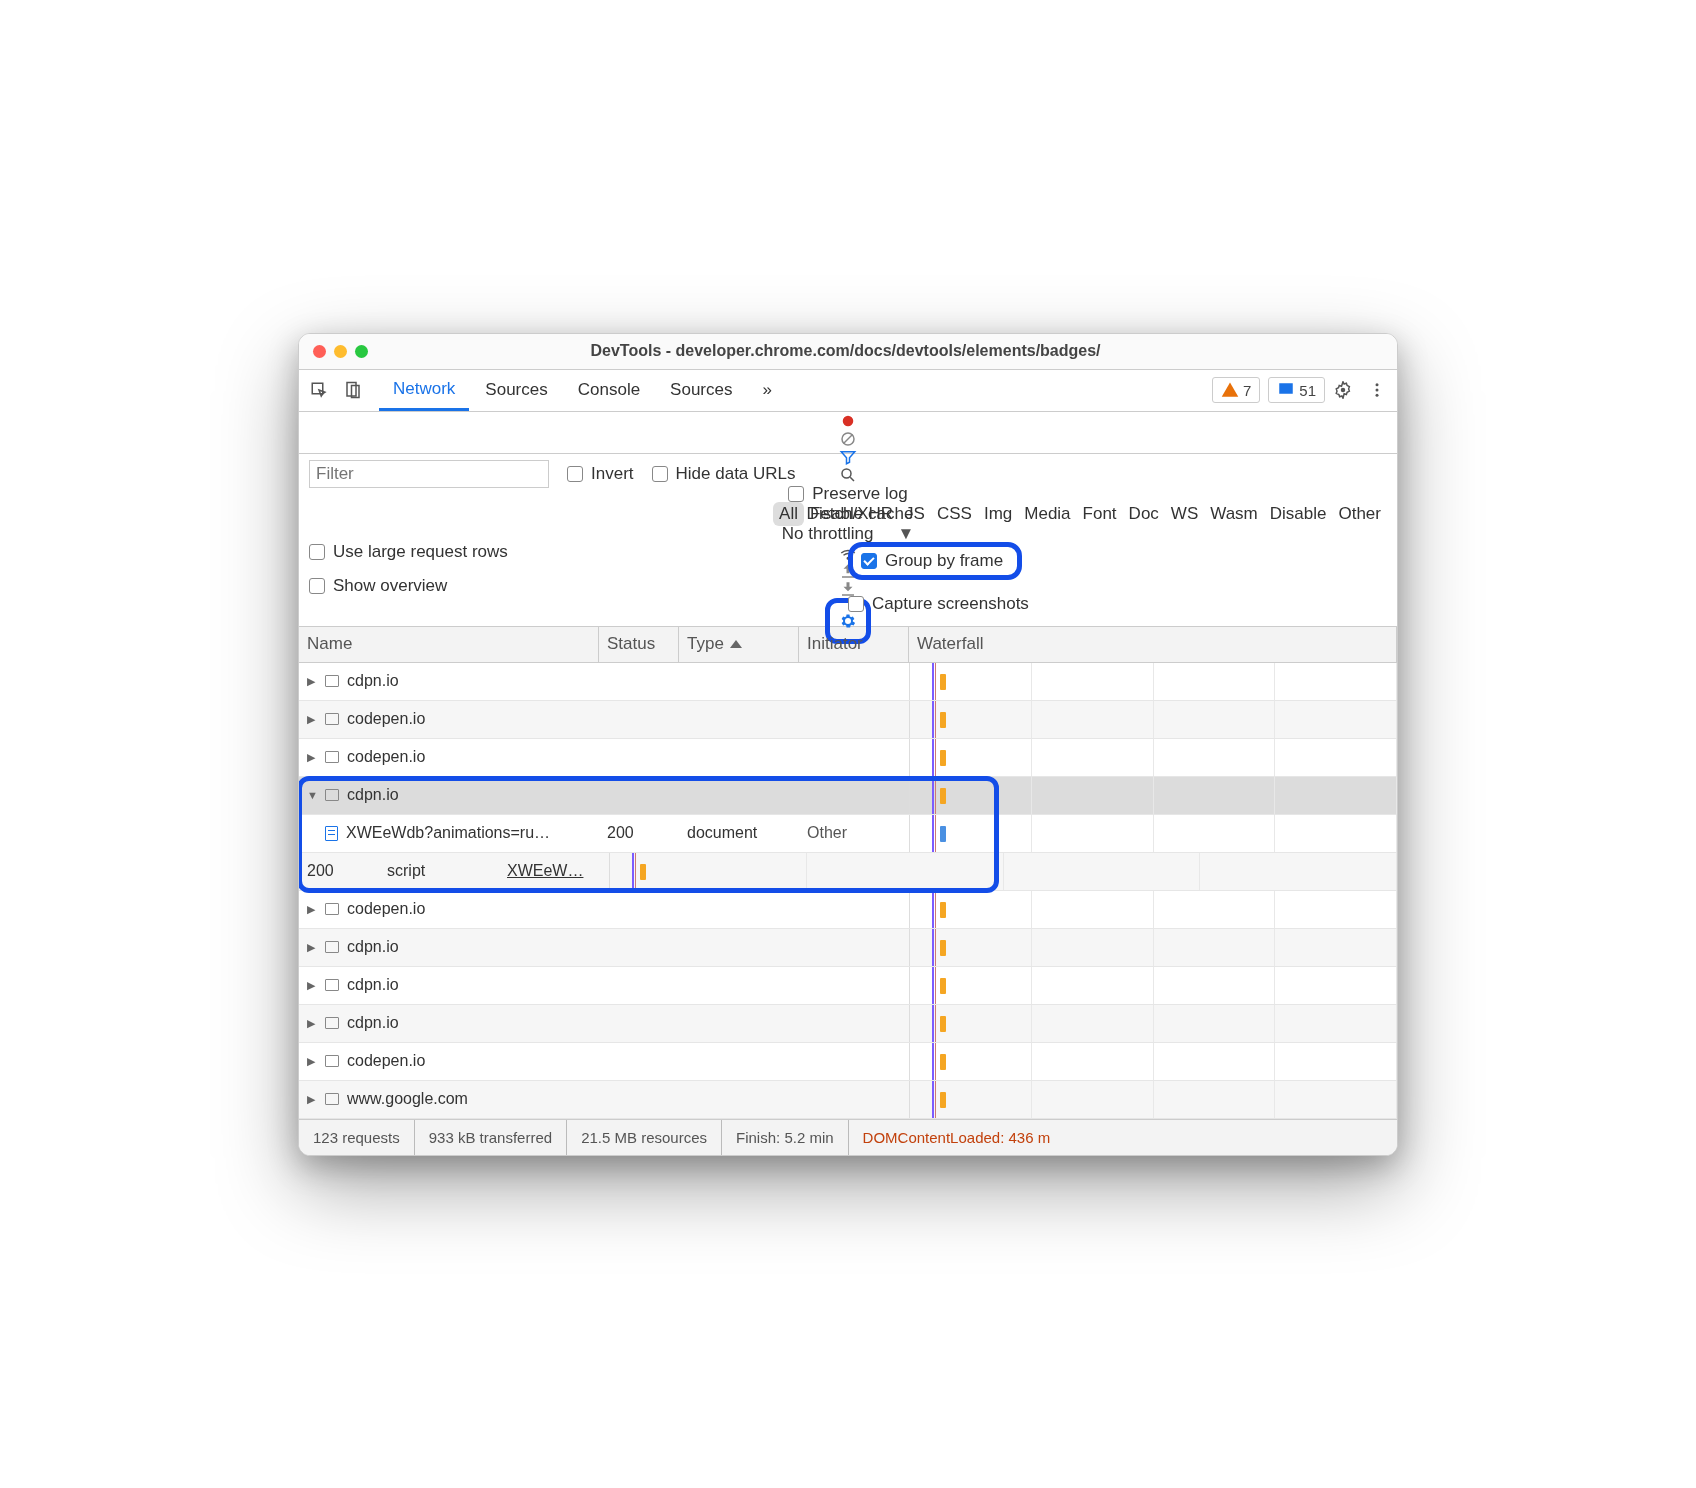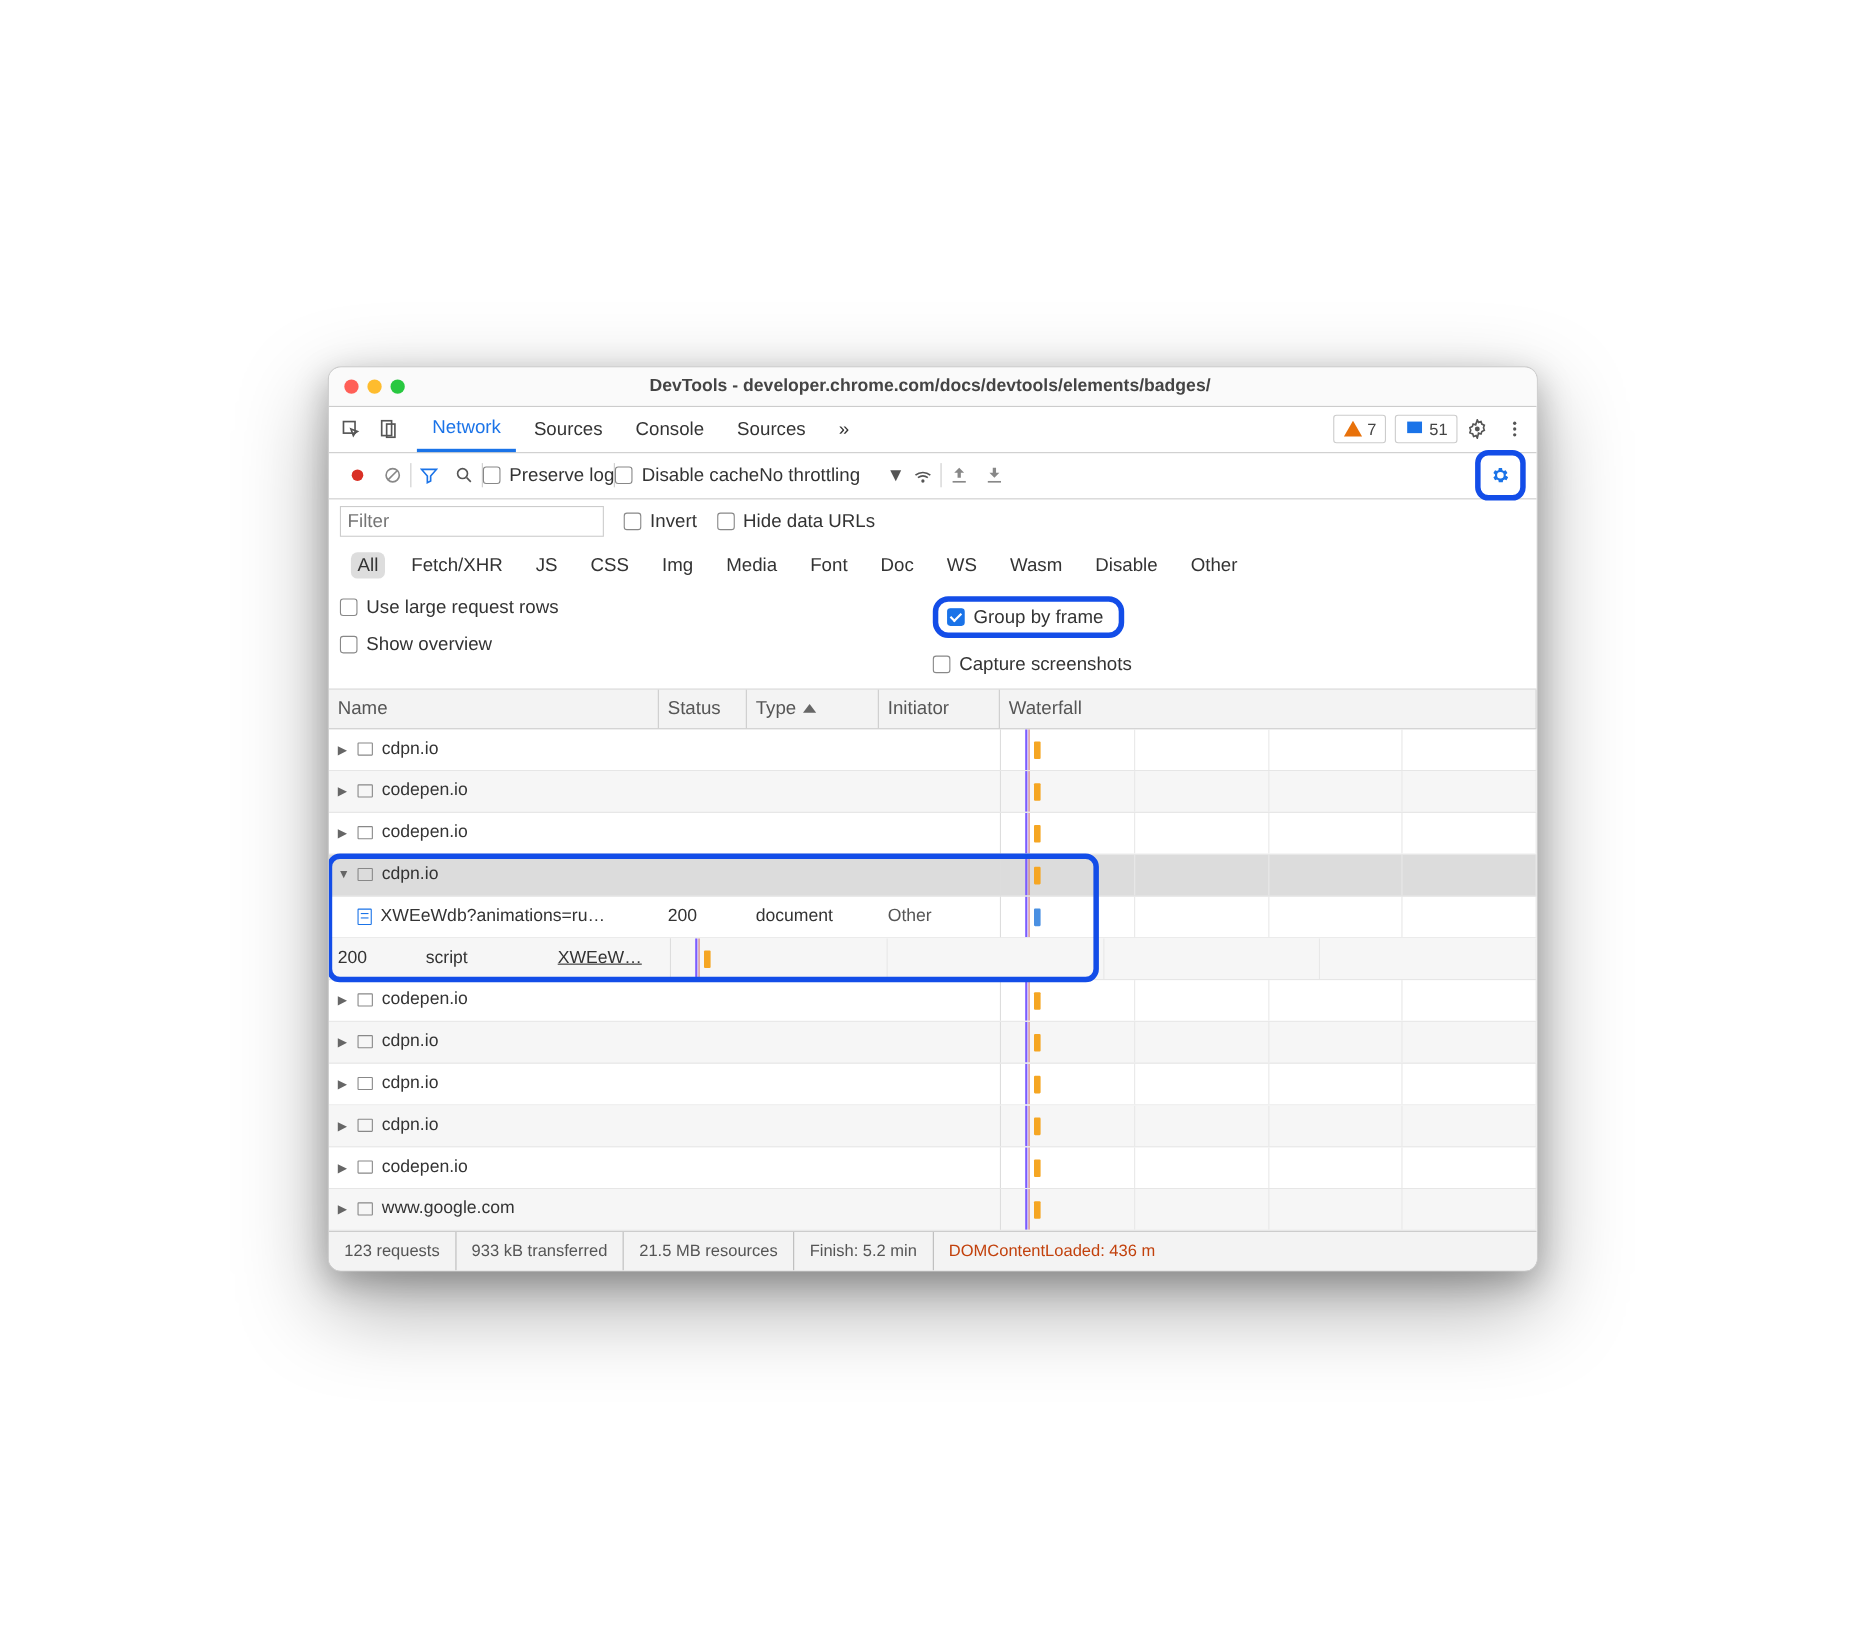--- a/index.html
+++ b/index.html
@@ -14,35 +14,35 @@
     
     .tabbar { display:flex; align-items:center; height:42px; border-bottom:1px solid #ccc; padding:0 4px; gap:2px; }
     .icon-btn { width:32px; height:32px; display:flex; align-items:center; justify-content:center; color:#555; cursor:pointer; border-radius:4px; }
     .tab { padding:0 14px; height:42px; display:flex; align-items:center; font-size:17px; color:#333; cursor:pointer; }
     .tab.active { color:#1a73e8; border-bottom:3px solid #1a73e8; font-weight:500; }
     .spacer { flex:1; }
     .chip { display:flex; align-items:center; gap:4px; padding:1px 8px; border:1px solid #ccc; border-radius:3px; font-size:15px; color:#444; cursor:pointer; height:26px; }
     .chip.warn svg { color:#e8710a; }
     .chip.info svg { color:#1a73e8; }
     
-    .toolbar2 { display:flex; align-items:center; height:42px; padding:0 10px; border-bottom:1px solid #ccc; }
+    .toolbar2 { display:flex; align-items:center; height:42px; padding:0 10px; border-bottom:1px solid #ccc;flex-direction:column; }
     .divider { width:1px; height:22px; background:#ccc; }
     .cb { display:flex; align-items:center; gap:8px; font-size:17px; color:#333; cursor:pointer; }
     .checkbox { width:16px; height:16px; border:1.5px solid #888; border-radius:3px; background:#fff; display:inline-flex; align-items:center; justify-content:center; }
     .checkbox.checked { background:#1a73e8; border-color:#1a73e8; }
     .checkbox.checked::after { content:""; width:8px; height:4px; border-left:2px solid #fff; border-bottom:2px solid #fff; transform:rotate(-45deg); margin-top:-2px; }
     .selectish { display:flex; align-items:center; gap:6px; font-size:17px; color:#333; cursor:pointer; }
     
     .settings-outline { border:5px solid #134de8; border-radius:12px; padding:2px; }
     .gear-blue { color:#1a73e8; }
     
     .filterbar { display:flex; align-items:center; height:40px; padding:0 10px; gap:18px; }
     .filter-input { width:240px; height:28px; border:1px solid #ccc; padding:0 6px; font-size:17px; color:#666; }
     
-    .filterchips { display:flex; align-items:center; height:40px; padding:0 20px; gap:18px; font-size:17px; color:#333; }
+    .filterchips { display:flex; align-items:center; height:40px; padding:0 10px; font-size:17px; color:#333;justify-content:flex-end; }
     .fchip { cursor:pointer; padding:2px 6px; border-radius:6px; }
     .fchip.active { background:#ddd; }
     
     .filterrow { display:flex; align-items:center; height:40px; padding:0 10px; gap:26px; border-bottom:1px solid #ccc; }
     
     .opts { display:flex; padding:8px 10px 12px; border-bottom:1px solid #ccc; }
     .opts-col { width:50%; display:flex; flex-direction:column; gap:14px; }
     .cb-highlight { border:5px solid #134de8; border-radius:14px; padding:4px 14px 4px 8px; display:inline-flex; align-items:center; gap:8px; width:fit-content; }
     
     .grid-head { display:flex; height:36px; border-bottom:1px solid #ccc; background:#f3f3f3; font-size:17px; color:#555; }

